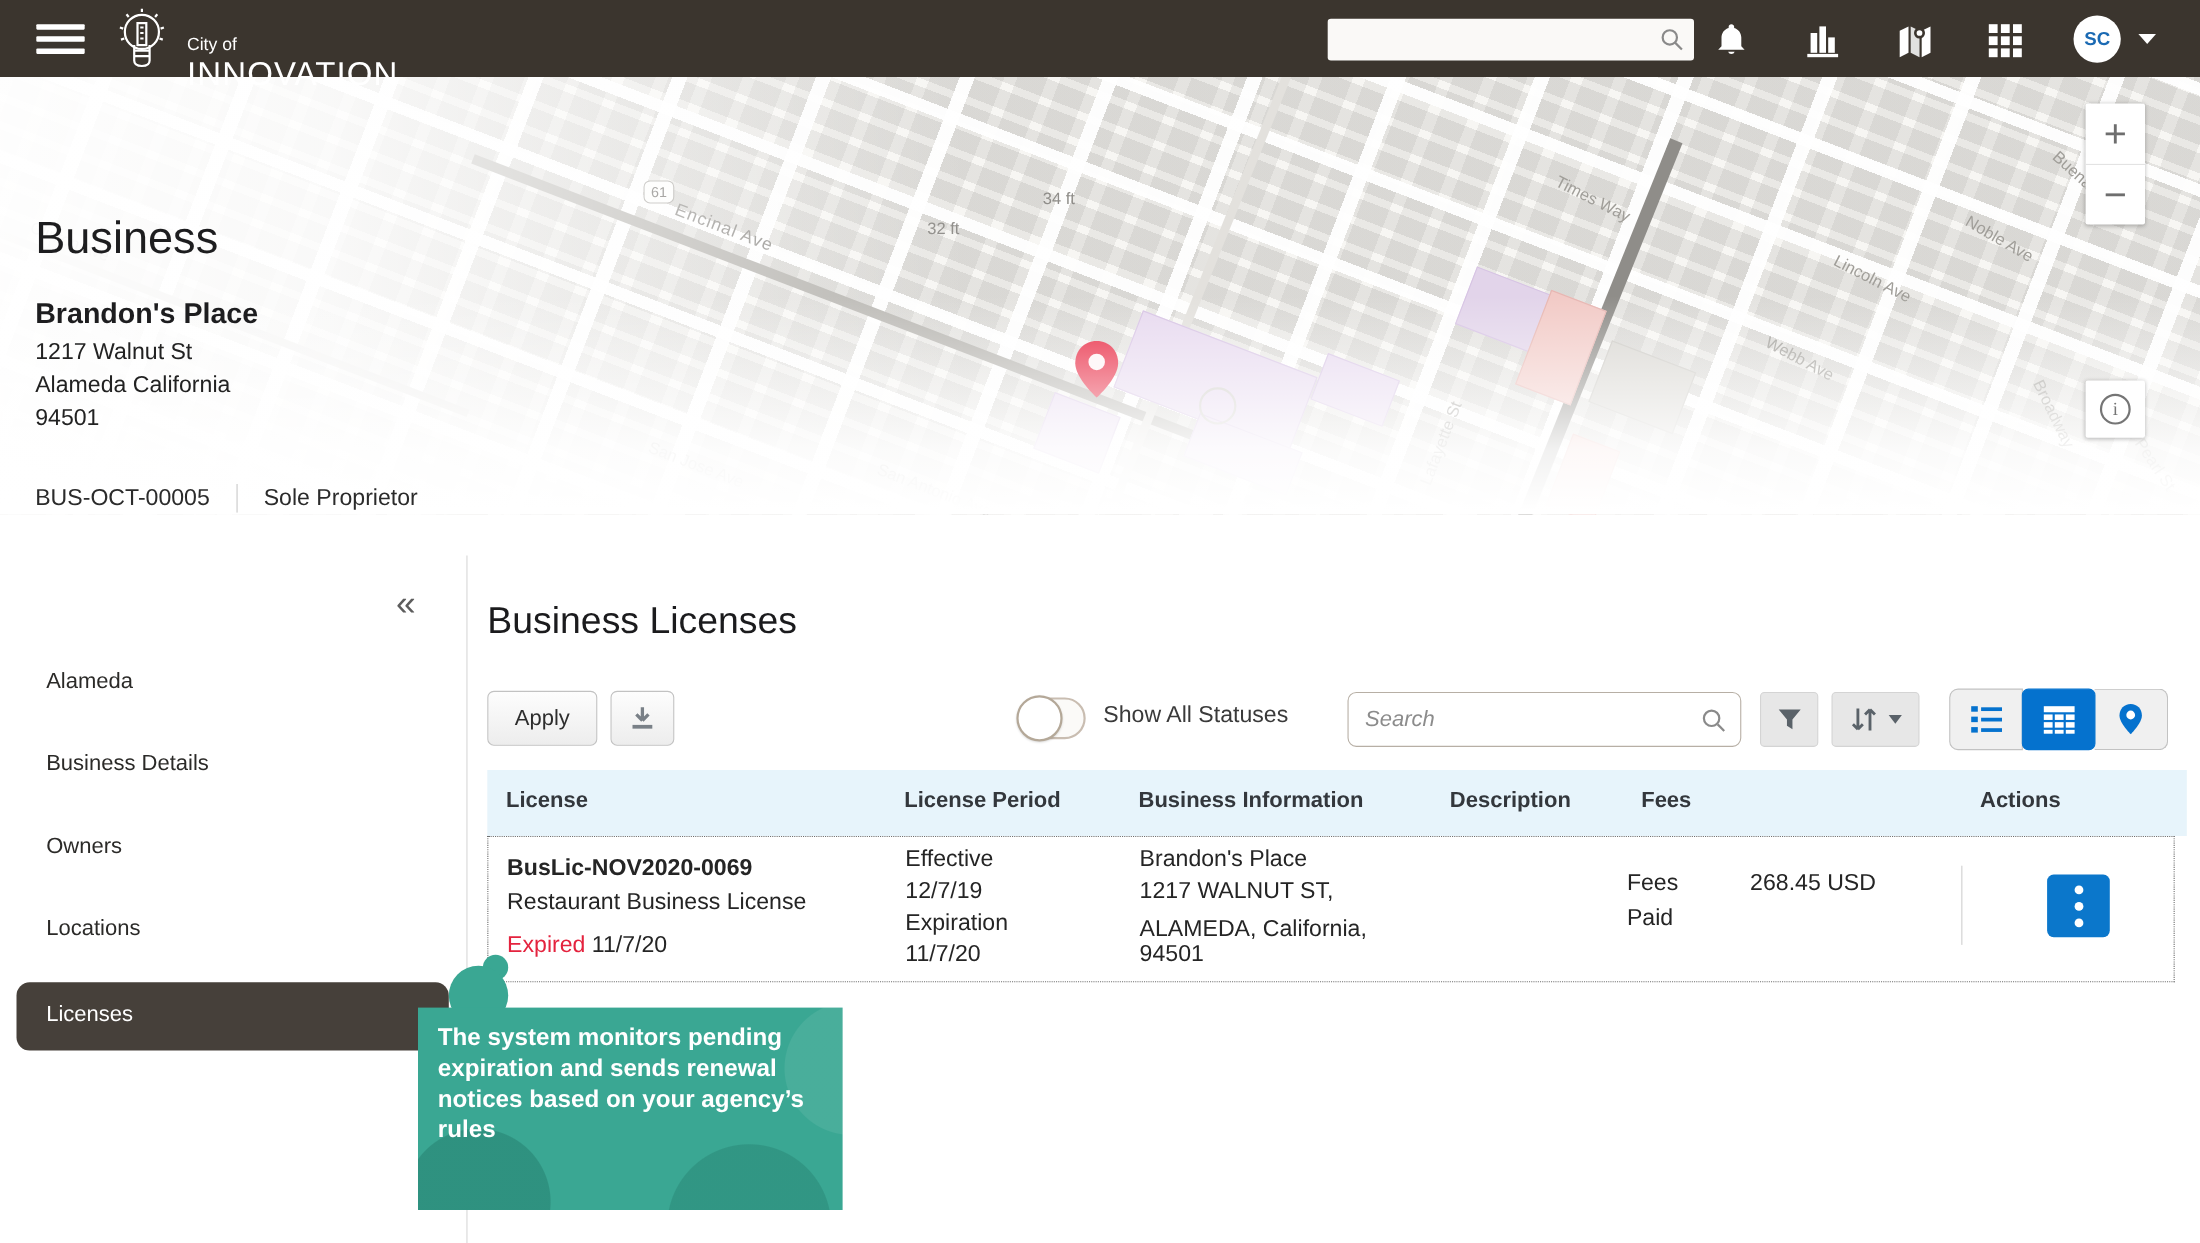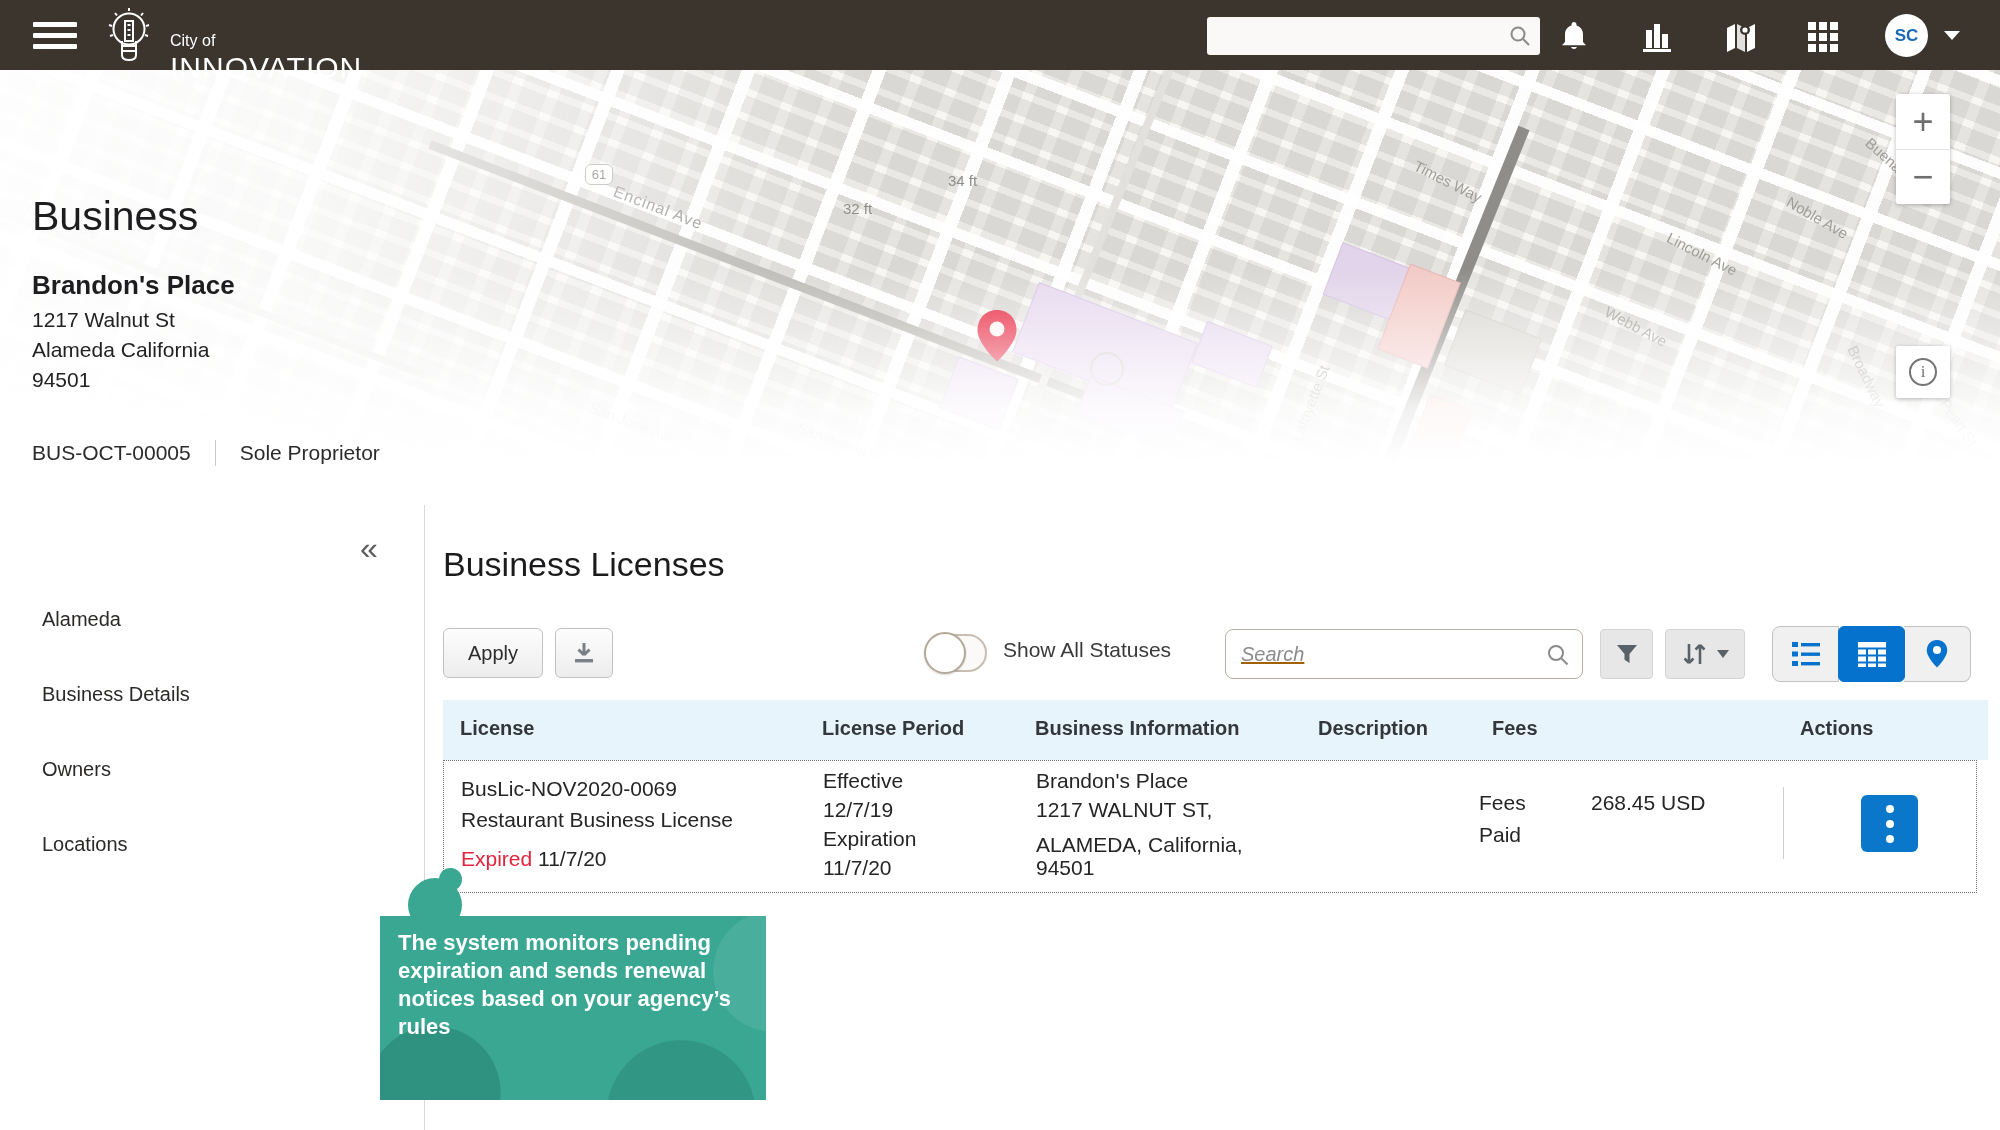--- a/index.html
+++ b/index.html
@@ -64,36 +64,36 @@
 
   
   .bl-title { position:absolute; left:443px; top:545px; font-size:34px; color:#1b1b1d; z-index:3; }
   .btn { position:absolute; border:1px solid #c2c2c2; border-radius:6px; background:linear-gradient(#fdfdfd,#ededed); display:flex; align-items:center; justify-content:center; cursor:pointer; z-index:3; }
   .btn-apply { left:443px; top:628px; width:100px; height:50px; font-size:20px; color:#2d2d2d; }
   .btn-dl { left:555px; top:628px; width:58px; height:50px; }
   .toggle { position:absolute; left:925px; top:634px; width:62px; height:38px; border:2px solid #c9bdb1; border-radius:20px; background:#fbfaf8; cursor:pointer; z-index:3; }
   .toggle .knob { position:absolute; left:-3px; top:-4px; width:42px; height:42px; border-radius:50%; background:#fff; border:2px solid #b4a898; box-shadow:0 1px 2px rgba(0,0,0,.15); }
   .show-all { position:absolute; left:1003px; top:638px; font-size:21px; color:#3a3a3a; z-index:3; white-space:nowrap; }
   .tbl-search { position:absolute; left:1225px; top:629px; width:358px; height:50px; border:1px solid #b7afa5; border-radius:8px; background:#fff; z-index:3; }
-  .tbl-search input { position:absolute; inset:0; border:none; background:transparent; outline:none; padding:0 46px 0 15px; font-size:20px; font-style:italic; color:#a16207; font-family:inherit;text-decoration:underline; }
+  .tbl-search input { position:absolute; inset:0; border:none; background:transparent; outline:none; padding:0 46px 0 15px; font-size:20px; font-style:italic; color:#a16207; font-family:inherit; }
   .tbl-search input::placeholder { color:#8c8c8c; font-style:italic; }
   .tbl-search .mag { position:absolute; right:12px; top:13px; }
   .icon-btn { position:absolute; top:629px; height:50px; background:#e7e7e7; border:1px solid #d4d4d4; border-radius:4px; display:flex; align-items:center; justify-content:center; cursor:pointer; z-index:3; }
   .seg { position:absolute; left:1772px; top:626px; height:56px; display:flex; z-index:3; }
   .seg .seg-btn { width:67px; height:56px; border:1px solid #c2c2c2; background:#f0f0f0; display:flex; align-items:center; justify-content:center; cursor:pointer; }
   .seg .seg-btn:first-child { border-radius:8px 0 0 8px; }
   .seg .seg-btn:last-child { border-radius:0 8px 8px 0; border-left:none; }
   .seg .seg-active { background:#0572CE; border-color:#0572CE; border-radius:6px; margin:0 -1px; z-index:1; }
 
   
   .thead { position:absolute; left:443px; top:700px; width:1545px; height:60px; background:#E7F4FB; z-index:3; }
   .th { position:absolute; top:17px; font-size:20px; font-weight:bold; color:#33373c; white-space:nowrap; }
   .trow { position:absolute; left:443px; top:760px; width:1534px; height:133px; border:1px dotted #6e6e6e; z-index:3; background:#fff; }
   .cell-line { position:absolute; font-size:21px; color:#252525; white-space:nowrap; }
-  .lic-num { font-weight:normal; }
+  .lic-num { font-weight:bold; }
   .expired { color:#E4233E; }
   .act-sep { position:absolute; left:1339px; top:26px; width:1px; height:72px; background:#cfcfcf; }
   .kebab { position:absolute; left:1417px; top:34px; width:57px; height:57px; background:#0B77CB; border-radius:6px; display:flex; flex-direction:column; align-items:center; justify-content:center; gap:7px; cursor:pointer; }
   .kebab i { width:8px; height:8px; background:#fff; border-radius:50%; }
 
   
   .menu { position:absolute; left:1733px; top:856px; width:185px; background:#fff; border:1px solid #cfcfcf; box-shadow:0 3px 8px rgba(0,0,0,.22); z-index:20; padding-top:5px; }
   .menu .mi { height:58px; display:flex; align-items:center; justify-content:center; font-size:22px; color:#1c1c1c; cursor:pointer; }
   .menu .mi-hl { background:#ECECEC; }
 
@@ -259,20 +259,23 @@
         <span>SC</span>
       </div>
     <div class="hdr-caret"></div>
   </div>
 
   <div class="collapse">«</div>
   <div class="side-item" style="top:608px;">Alameda</div>
   <div class="side-item" style="top:683px;">Business Details</div>
   <div class="side-item" style="top:758px;">Owners</div>
   <div class="side-item" style="top:833px;">Locations</div>
+  <div class="side-sel">
+    <span>Licenses</span>
+  </div>
   <div class="vdivider"></div>
 
   <div class="bl-title">Business Licenses</div>
 
   <div class="btn btn-apply">Apply</div>
   <div class="btn btn-dl">
     <svg width="26" height="26" viewBox="0 0 26 26">
         <path d="M13 3 v12 M13 15 l-5.5 -5.5 M13 15 l5.5 -5.5" stroke="#798087" stroke-width="3" fill="none"></path>
         <rect x="4" y="19" width="18" height="3.4" fill="#798087"></rect>
       </svg>

